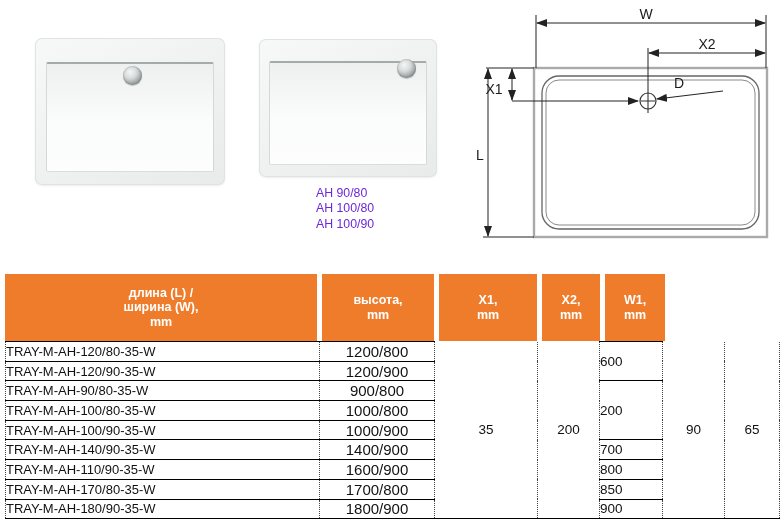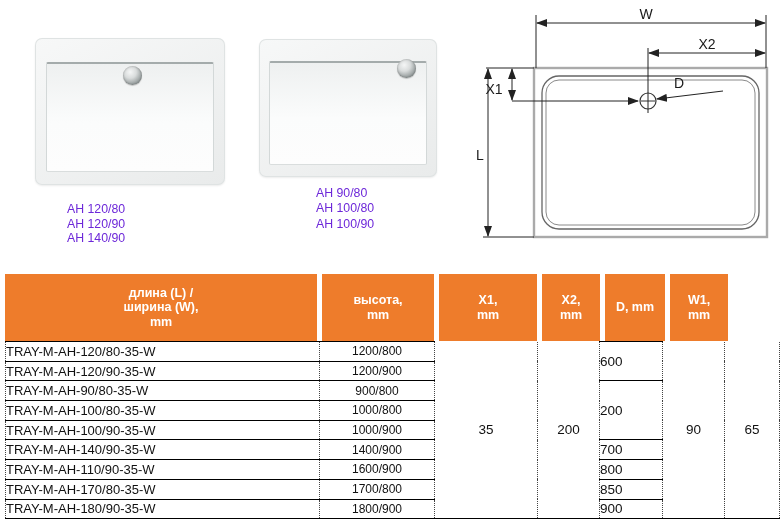--- a/index.html
+++ b/index.html
@@ -39,45 +39,40 @@
   .th{background:var(--accent);color:#fff;display:flex;align-items:center;justify-content:center;
     text-align:center;font-weight:bold;font-size:12.5px;line-height:1.15;white-space:pre-line;}
   .th-article{border-top-left-radius:26px;font-size:14px;letter-spacing:.4px;}
   
   .tbl{position:absolute;top:341px;left:5px;width:774px;border-collapse:collapse;
     font-size:13px;color:#111;border-bottom:1px solid #000;table-layout:fixed;}
   .tbl td{height:18.7px;padding:0;vertical-align:middle;}
   .c-art{text-align:left;padding-left:7px;border-top:1px solid #000;border-bottom:1px solid #000;
     border-left:1px dotted #444;white-space:nowrap;overflow:hidden;margin-left:32px;}
   .c-dim{text-align:center;border-top:1px solid #000;border-bottom:1px solid #000;
-    border-left:1px dotted #444;font-size:12px;}
+    border-left:1px dotted #444;font-size:15px;}
   .c-x2{text-align:left;border-top:1px solid #000;border-bottom:1px solid #000;
     border-left:1px dotted #444;border-right:1px dotted #444;font-size:13.5px;}
   .c-h,.c-x1,.c-d,.c-w1{text-align:center;border-left:1px dotted #444;font-size:13.5px;}
   .c-w1{border-right:1px dotted #444;}
 </style>
 </head>
 <body>
 
 <div id="tray-large" class="tray">
   <div class="surface"></div>
   <div class="drain"></div>
 </div>
 
 <div id="tray-small" class="tray">
   <div class="surface"></div>
   <div class="drain"></div>
 </div>
 
 <div id="models-large" class="models">
-  <div>
-    <span>AH 120/80</span>
-    <span>AH 120/90</span>
-    <span>AH 140/90</span>
-  </div>
 </div>
 <div id="models-small" class="models">
   <span>AH 90/80</span>
   <span>AH 100/80</span>
   <span>AH 100/90</span>
 </div>
 
 <svg id="diagram" width="325" height="252" viewBox="0 0 325 252">
   <defs>
     <marker id="arr" markerWidth="11" markerHeight="8" refX="10" refY="4" orient="auto-start-reverse">
@@ -118,21 +113,20 @@
 <div class="thead">
   <div class="th">длина (L) /
 ширина (W),
 mm</div>
   <div class="th">высота,
 mm</div>
   <div class="th">X1,
 mm</div>
   <div class="th">X2,
 mm</div>
-  <div class="th">D, mm</div>
   <div class="th">W1,
 mm</div>
 </div>
 
 <table class="tbl">
   <colgroup>
     <col style="width:314px">
       <col style="width:115px">
       <col style="width:103px">
     <col style="width:62px">

